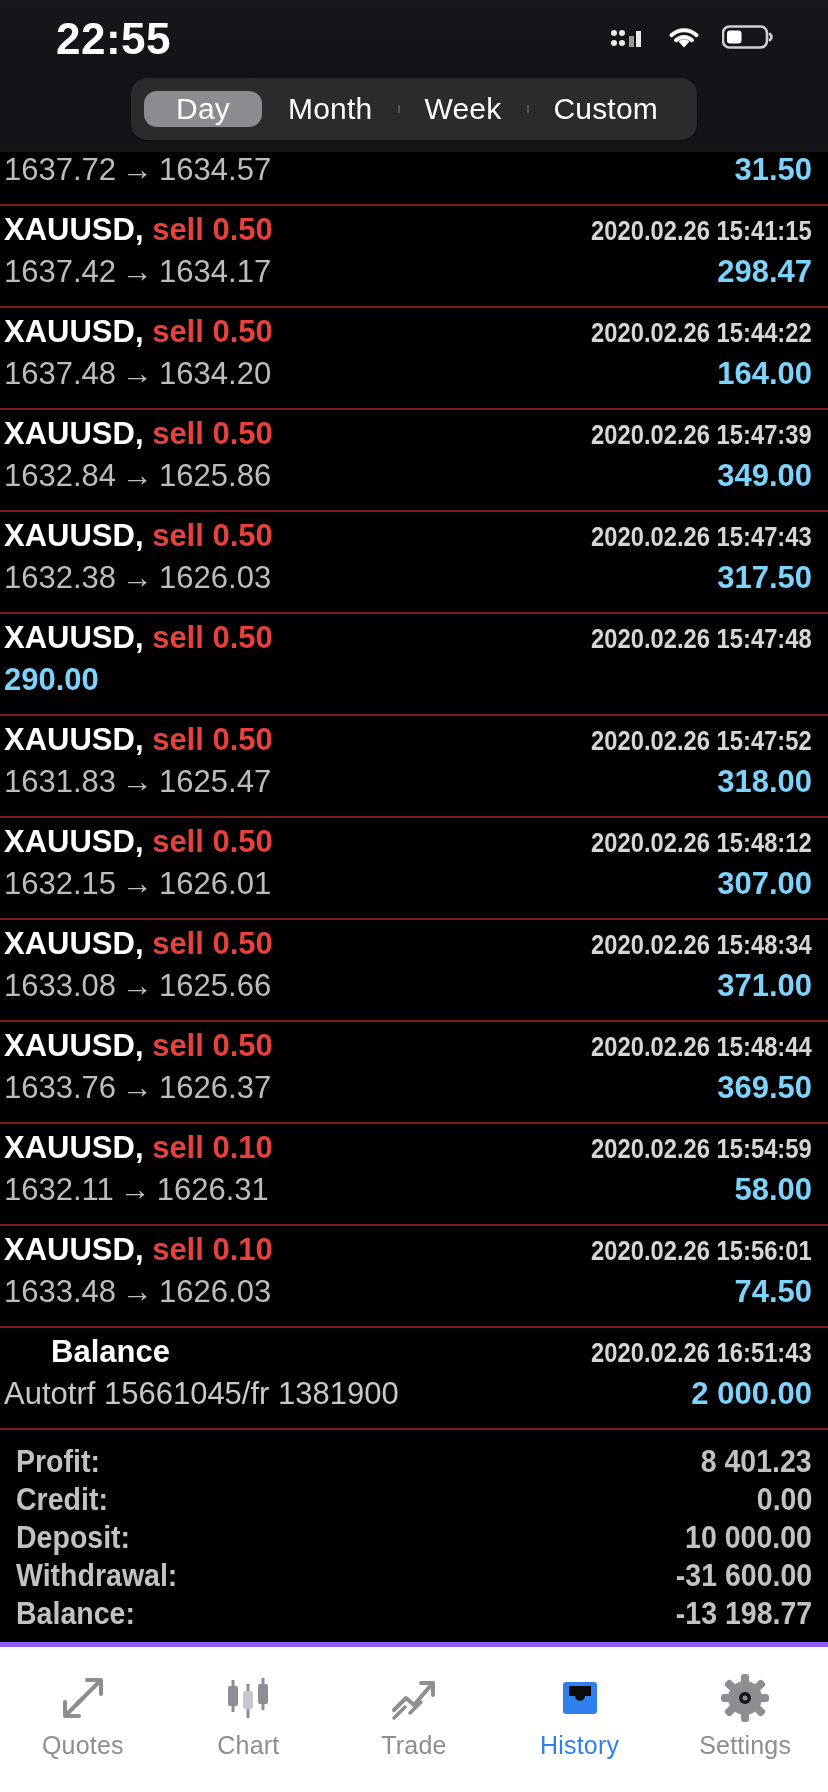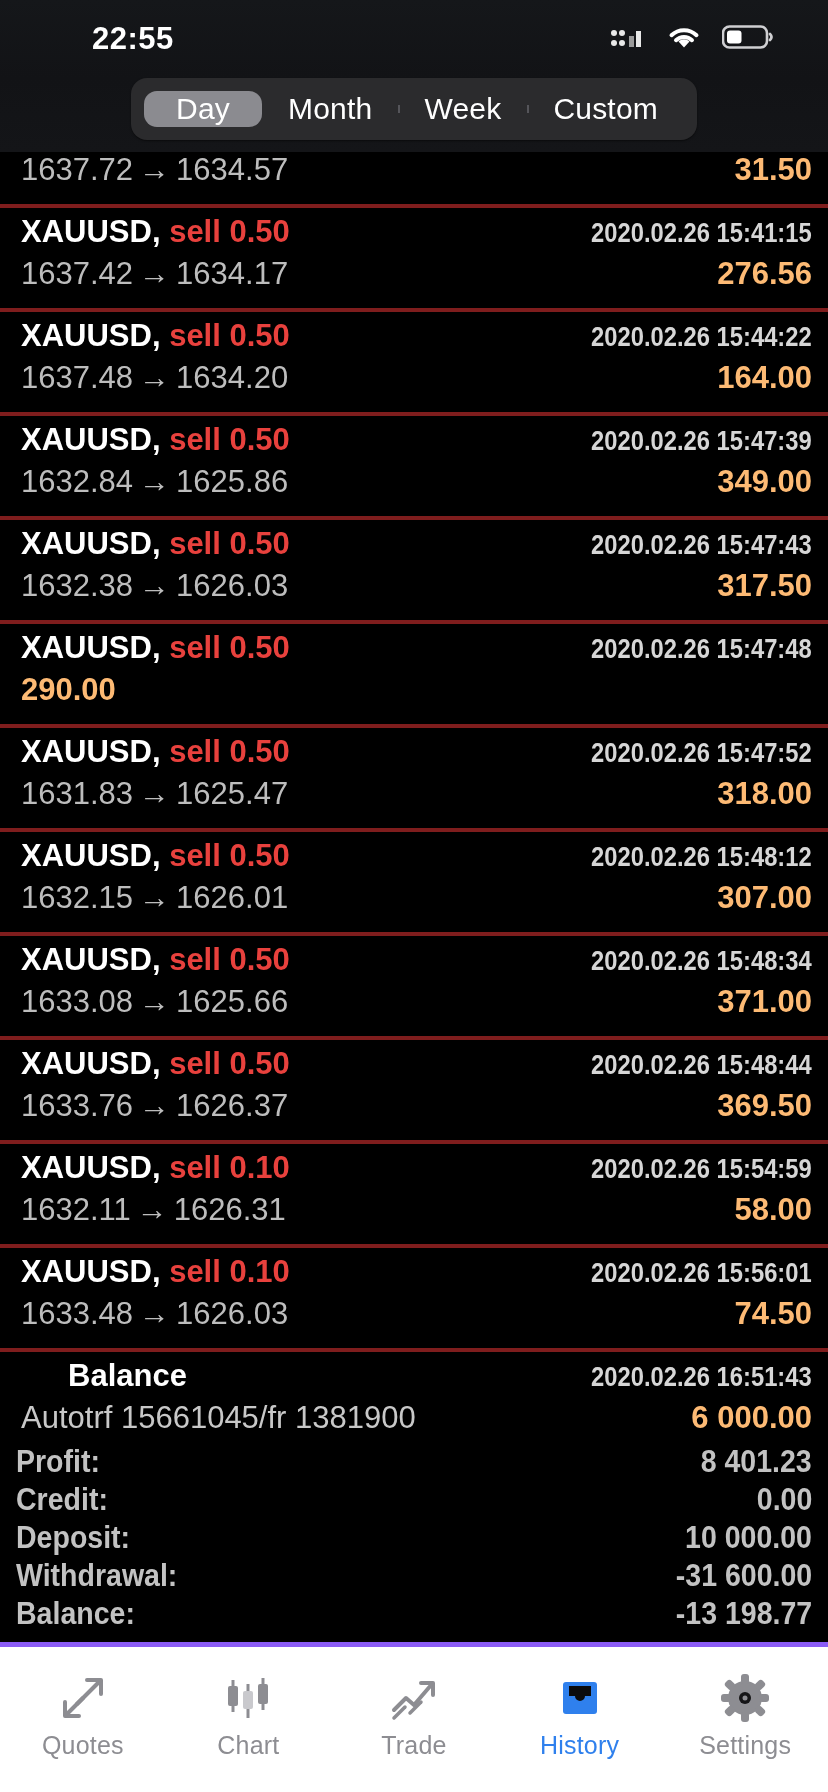--- a/index.html
+++ b/index.html
@@ -11,21 +11,21 @@
   }
   .phone { position:relative; width:828px; height:1792px; background:#000; display:flex; flex-direction:column; }
 
   
   .statusbar {
     height:78px; flex:0 0 78px;
     background:linear-gradient(180deg,#15171a 0%, #121316 100%);
     display:flex; align-items:center; justify-content:space-between;
     padding:0 54px 0 56px;
   }
-  .clock { color:#fff; font-size:31px; font-weight:600; letter-spacing:.5px; font-family:"Liberation Sans", sans-serif;margin-left:36px; }
+  .clock { color:#fff; font-size:44px; font-weight:600; letter-spacing:.5px; font-family:"Liberation Sans", sans-serif; }
   .status-icons { display:flex; align-items:center; gap:18px; }
 
   
   .segwrap {
     flex:0 0 74px; height:74px;
     background:linear-gradient(180deg,#121316 0%, #141518 100%);
     display:flex; align-items:flex-start; justify-content:center;
   }
   .segmented {
     display:flex; align-items:stretch;
@@ -43,38 +43,38 @@
   .seg.active { background:#8b8b90; font-weight:500; }
   .seg + .seg::before {
     content:""; position:absolute; left:0; top:14px; bottom:14px;
     width:1.5px; background:#55555a;
   }
   .seg.active + .seg::before, .seg.pre-active::before { background:transparent; }
 
   
   .list { flex:1 1 auto; overflow:hidden; background:#000; }
   .deal {
-    border-bottom:4px solid #7f1d1d;
-    padding:6px 16px 10px 21px;
+    border-bottom:2px solid #7f1d1d;
+    padding:6px 16px 10px 4px;
   }
   .deal.clipped { padding-top:0; }
   .deal-top, .deal-bot { display:flex; align-items:baseline; justify-content:space-between; }
   .deal-top { height:42px; }
   .deal-bot { height:42px; }
   .sym { font-size:31px; font-weight:700; color:#fff; letter-spacing:0; white-space:nowrap; }
   .sym .side { color:#e8413d; font-weight:700; }
   .time {
     font-size:27px; color:#d6d6d6; white-space:nowrap;
     font-family:"Liberation Sans Narrow","Liberation Sans", sans-serif;
     transform:scaleX(.88); transform-origin:right center; font-weight:600;
   }
   .prices { font-size:31px; color:#bdbdbd; white-space:nowrap; font-weight:400; }
   .prices .arr { color:#bdbdbd; padding:0 6px; }
   .profit { font-size:31px; font-weight:700; white-space:nowrap; }
-  .profit.pos { color:#fdba74; }
+  .profit.pos { color:#7dd3fc; }
   .bal-label { font-size:31px; font-weight:700; color:#fff;margin-left:47px; }
   .bal-desc { font-size:31px; color:#c8c8c8; font-weight:400; }
 
   
   .summary { flex:0 0 auto; background:#000; padding:4px 16px 8px 16px; }
   .sum-row { display:flex; justify-content:space-between; align-items:baseline; height:38px; }
   .sum-key, .sum-val {
     font-size:31px; color:#c2c2c2; font-weight:700;
     font-family:"Liberation Sans Narrow","Liberation Sans", sans-serif;
   }
@@ -151,21 +151,21 @@
       </div>
     </div>
 
     <div class="deal">
       <div class="deal-top">
         <span class="sym"><span>XAUUSD,</span> <span class="side"><span>sell</span> <span>0.50</span></span></span>
         <span class="time">2020.02.26 15:41:15</span>
       </div>
       <div class="deal-bot">
         <span class="prices"><span>1637.42</span><span class="arr">→</span><span>1634.17</span></span>
-        <span class="profit pos">276.56</span>
+        <span class="profit pos">298.47</span>
       </div>
     </div>
 
     <div class="deal">
       <div class="deal-top">
         <span class="sym"><span>XAUUSD,</span> <span class="side"><span>sell</span> <span>0.50</span></span></span>
         <span class="time">2020.02.26 15:44:22</span>
       </div>
       <div class="deal-bot">
         <span class="prices"><span>1637.48</span><span class="arr">→</span><span>1634.20</span></span>
@@ -271,21 +271,21 @@
       </div>
     </div>
 
     <div class="deal">
       <div class="deal-top">
         <span class="bal-label">Balance</span>
         <span class="time">2020.02.26 16:51:43</span>
       </div>
       <div class="deal-bot">
         <span class="bal-desc">Autotrf 15661045/fr 1381900</span>
-        <span class="profit pos">6 000.00</span>
+        <span class="profit pos">2 000.00</span>
       </div>
     </div>
 
     <div class="deal">
       <div class="deal-top">
         <span class="bal-label">Balance</span>
         <span class="time">2020.02.26 16:55:02</span>
       </div>
 
     </div>

